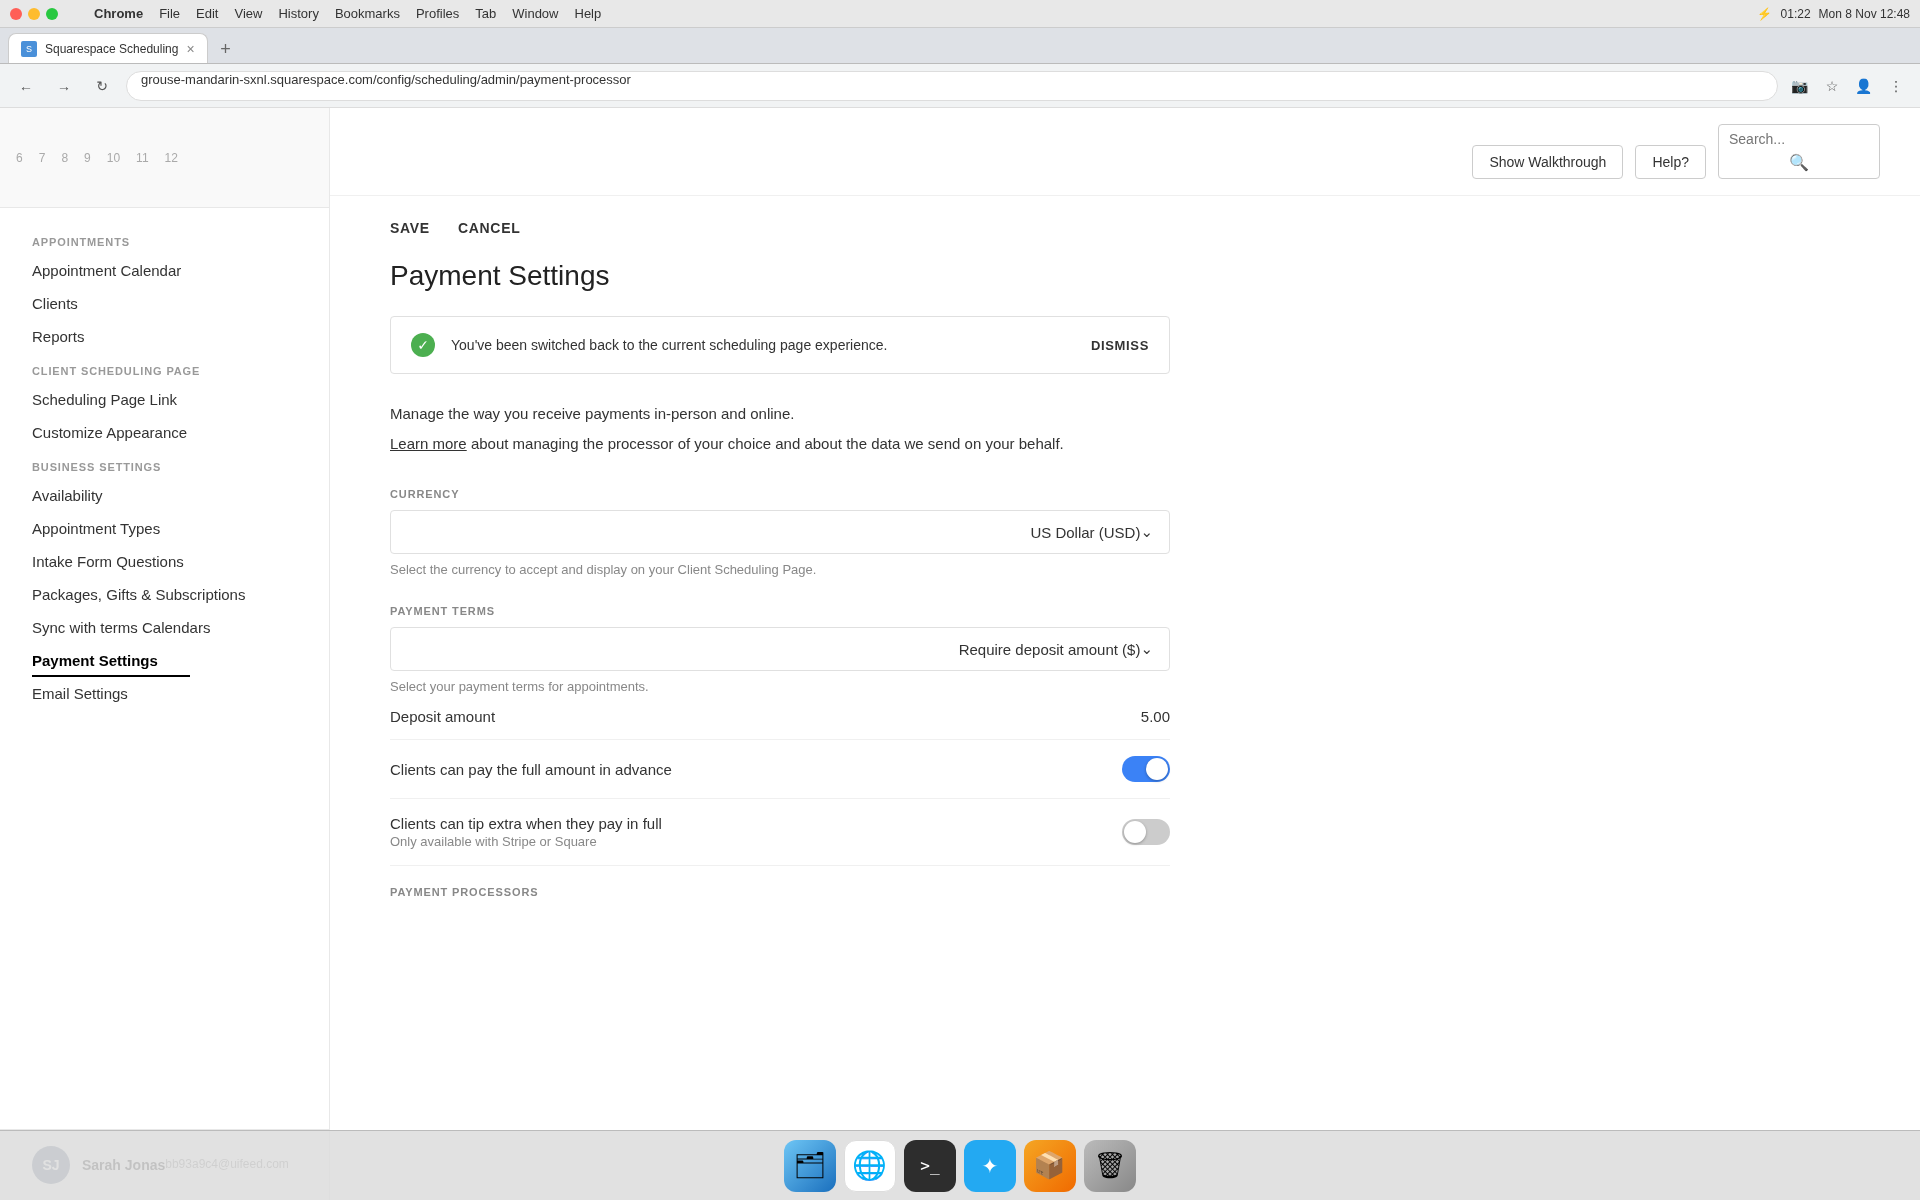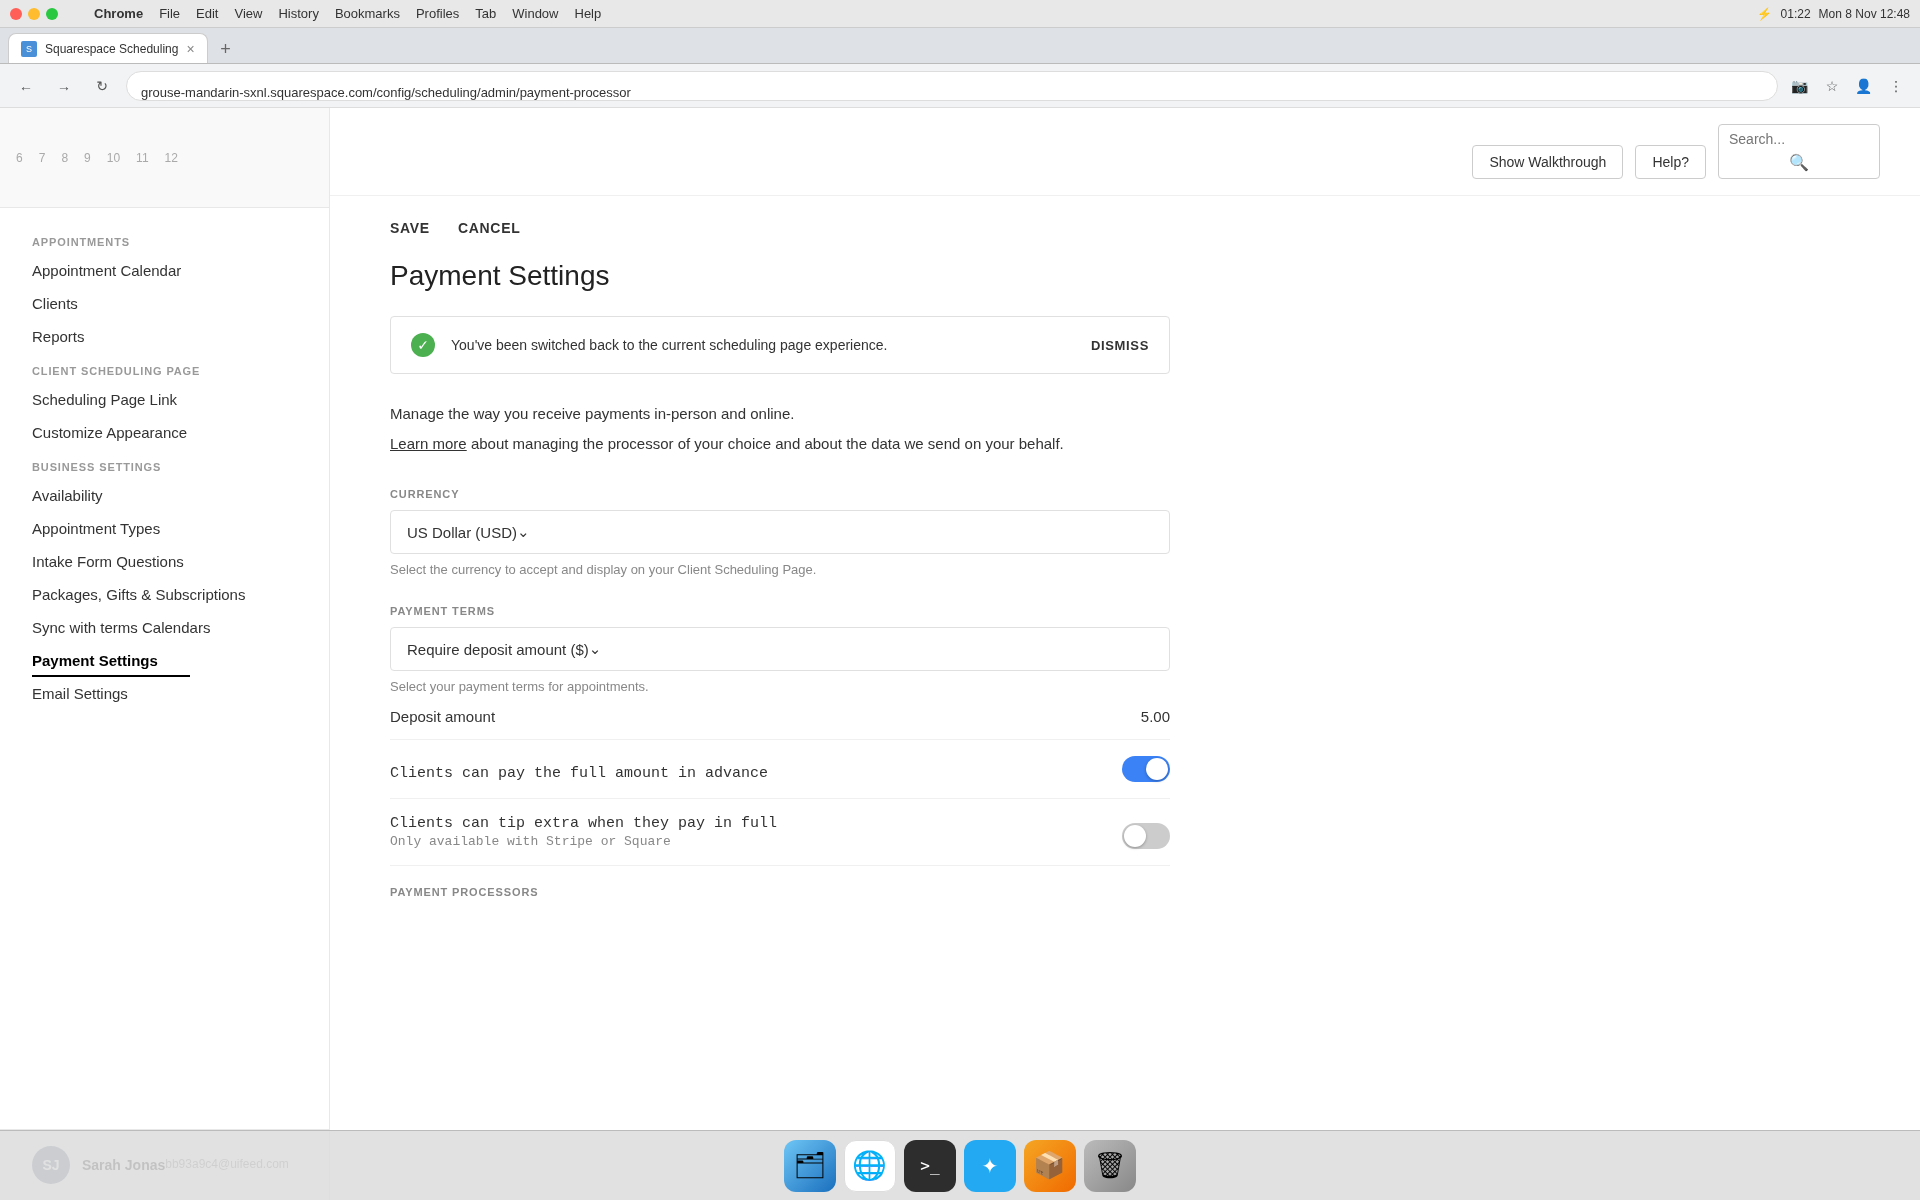--- a/index.html
+++ b/index.html
@@ -66,21 +66,21 @@
     .address-input {
       flex: 1;
       height: 30px;
       border: 1px solid #ddd;
       border-radius: 15px;
       background: #fff;
       padding: 0 14px;
       font-size: 13px;
       color: #333;
       display: flex;
-      align-items: flex-end;
+      align-items: flex-start;
     }
     .address-icons { display: flex; gap: 8px; align-items: center; }
     .addr-icon { width: 24px; height: 24px; display: flex; align-items: center; justify-content: center; color: #555; font-size: 14px; cursor: pointer; }
 
     
     .app-container {
       display: flex;
       height: calc(1200px - 28px - 36px - 44px);
       background: #fff;
     }
@@ -307,21 +307,21 @@
     }
     .select-field {
       width: 100%;
       border: 1px solid #e0e0e0;
       border-radius: 4px;
       padding: 12px 16px;
       font-size: 15px;
       color: #333;
       display: flex;
       align-items: center;
-      justify-content: flex-start;
+      justify-content: flex-end;
       cursor: pointer;
       background: #fff;
       margin-bottom: 8px;
     }
     .field-hint {
       font-size: 13px;
       color: #888;
     }
 
     
@@ -333,24 +333,23 @@
       border-bottom: 1px solid #f0f0f0;
       font-size: 15px;
       color: #333;
     }
     .deposit-value { font-size: 15px; color: #333; }
 
     
     .toggle-row {
       display: flex;
       justify-content: space-between;
-      align-items: flex-end;
+      align-items: center;
       padding: 16px 0;
       border-bottom: 1px solid #f0f0f0;
-      font-family: Liberation Mono, monospace;
     }
     .toggle-label { font-size: 15px; color: #333; }
     .toggle {
       width: 48px; height: 26px;
       border-radius: 13px;
       position: relative;
       cursor: pointer;
       flex-shrink: 0;
     }
     .toggle.on { background: #3b82f6; }

